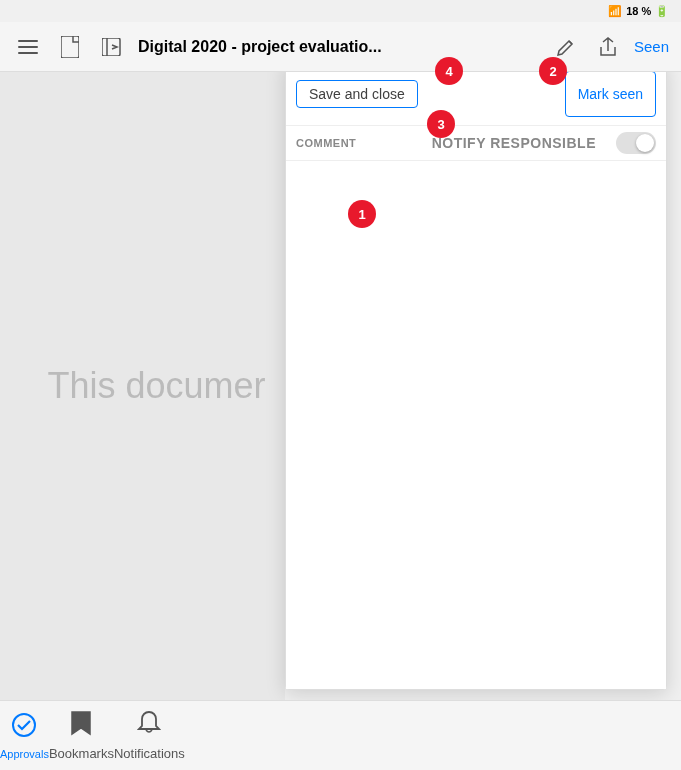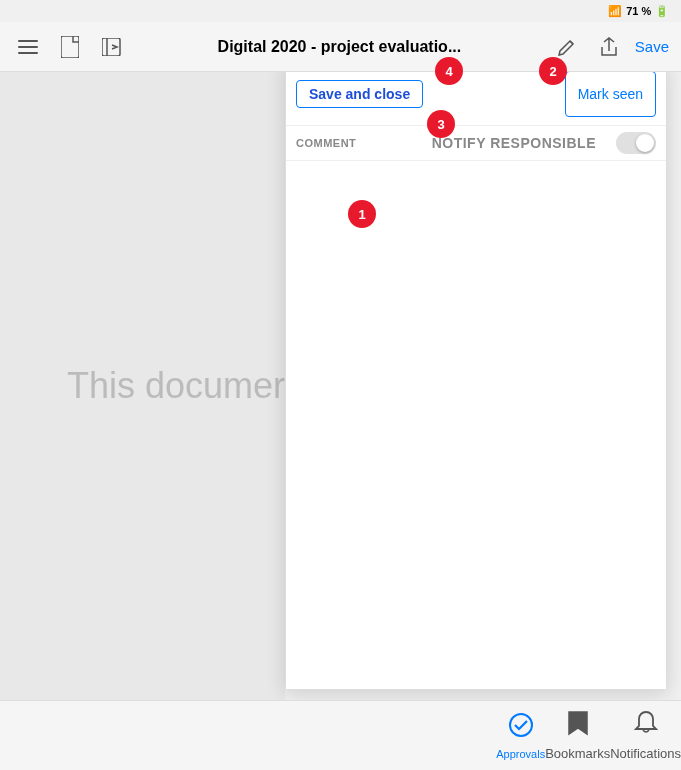--- a/index.html
+++ b/index.html
@@ -40,21 +40,20 @@
       background: #f5f5f5;
       border-bottom: 1px solid #ddd;
       display: flex;
       align-items: center;
       padding: 0 12px;
       gap: 10px;
       z-index: 100;
     }
     .nav-title {
       flex: 1;
-      text-align: center;
       font-size: 16px;
       font-weight: 600;
       color: #000;
     }
     .nav-icon-btn {
       width: 32px;
       height: 32px;
       display: flex;
       align-items: center;
       justify-content: center;
@@ -71,21 +70,21 @@
 
     
     .doc-background {
       position: absolute;
       top: 72px; left: 0;
       width: 285px;
       bottom: 70px;
       background: #e8e8e8;
       display: flex;
       align-items: center;
-      justify-content: flex-end;
+      justify-content: center;
       padding-left: 28px;
     }
     .doc-text {
       font-size: 36px;
       font-weight: 300;
       color: #bbb;
     }
 
     
     .panel {
@@ -106,27 +105,26 @@
     
     .panel-top-row {
       display: flex;
       align-items: center;
       justify-content: space-between;
       padding: 8px 10px;
       border-bottom: 1px solid #eee;
     }
     .save-close-btn {
       border: 1.5px solid #007aff;
-      color: #1d4ed8;
+      color: #404040;
       background: transparent;
       padding: 5px 12px;
       border-radius: 4px;
       font-size: 14px;
       cursor: pointer;
-      font-weight: bold;
     }
     .mark-seen-btn {
       border: 1.5px solid #007aff;
       color: #007aff;
       background: transparent;
       padding: 14px 12px;
       border-radius: 4px;
       font-size: 14px;
       cursor: pointer;
     }
@@ -203,21 +201,21 @@
 
     
     .tab-bar {
       position: absolute;
       bottom: 0; left: 0; right: 0;
       height: 70px;
       background: #f5f5f5;
       border-top: 1px solid #ddd;
       display: flex;
       align-items: center;
-      justify-content: flex-end;
+      justify-content: flex-start;
       z-index: 100;
     }
     .tab-item {
       display: flex;
       flex-direction: column;
       align-items: center;
       gap: 4px;
       cursor: pointer;
     }
     .tab-icon {
@@ -235,21 +233,21 @@
       font-size: 22px;
       color: #007aff;
     }
   </style>
 </head>
 <body>
 
 <div class="status-bar">
   <div class="status-icons">
     <span>📶</span>
-    <span>71 %</span>
+    <span>18 %</span>
     <span>🔋</span>
   </div>
 </div>
 
 <div class="nav-bar">
   <div class="nav-icon-btn">
     <svg width="20" height="14" viewBox="0 0 20 14">
       <rect y="0" width="20" height="2" rx="1" fill="#555"></rect>
       <rect y="6" width="20" height="2" rx="1" fill="#555"></rect>
       <rect y="12" width="20" height="2" rx="1" fill="#555"></rect>
@@ -274,21 +272,21 @@
       <path d="M2 13 L1 17 L5 16 L15 6 L12 3 Z" fill="none" stroke="#555" stroke-width="1.5"></path>
       <path d="M12 3 L15 6" stroke="#555" stroke-width="1.5"></path>
     </svg>
   </div>
   <div class="nav-icon-btn">
     <svg width="18" height="20" viewBox="0 0 18 20">
       <path d="M9 1 L9 14 M4 5 L9 1 L14 5" fill="none" stroke="#555" stroke-width="1.5"></path>
       <path d="M2 10 L2 18 L16 18 L16 10" fill="none" stroke="#555" stroke-width="1.5"></path>
     </svg>
   </div>
-  <div class="seen-btn">Save</div>
+  <div class="seen-btn">Seen</div>
 </div>
 
 <div class="doc-background">
   <span class="doc-text">This documer</span>
 </div>
 
 <div class="panel">
   <div class="panel-top-row">
     <button class="save-close-btn">Save and close</button>
     <button class="mark-seen-btn">Mark seen</button>

